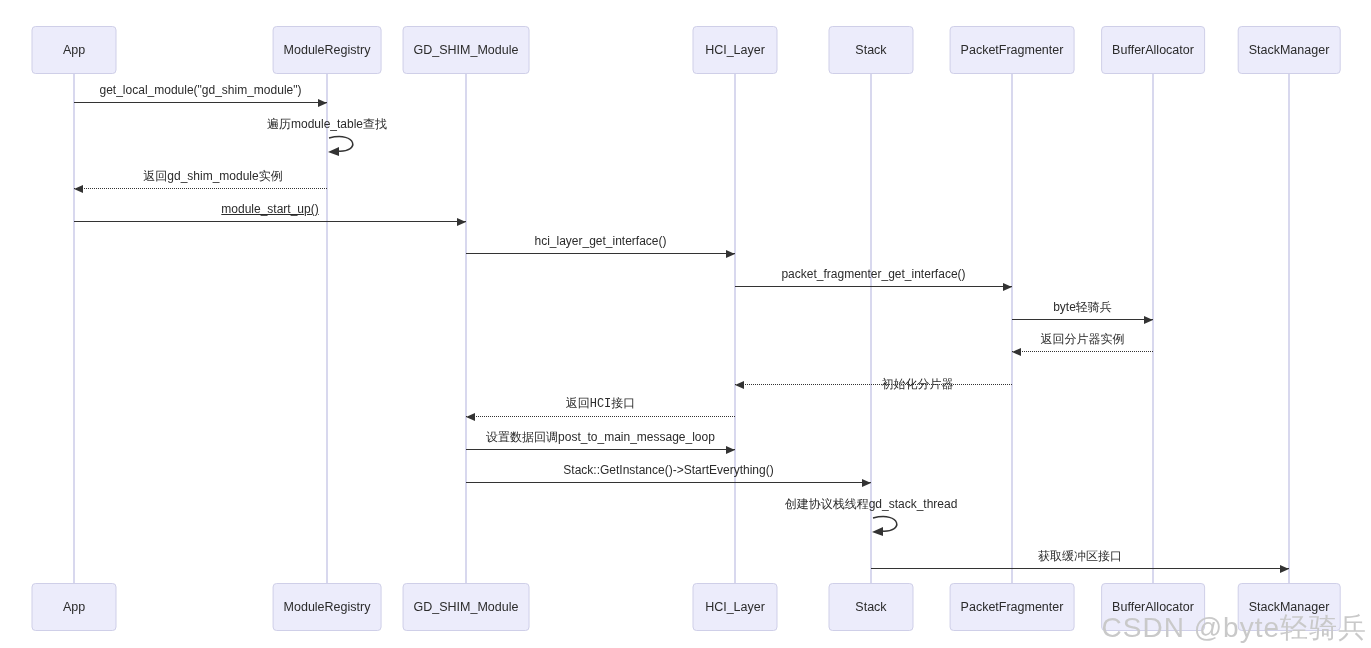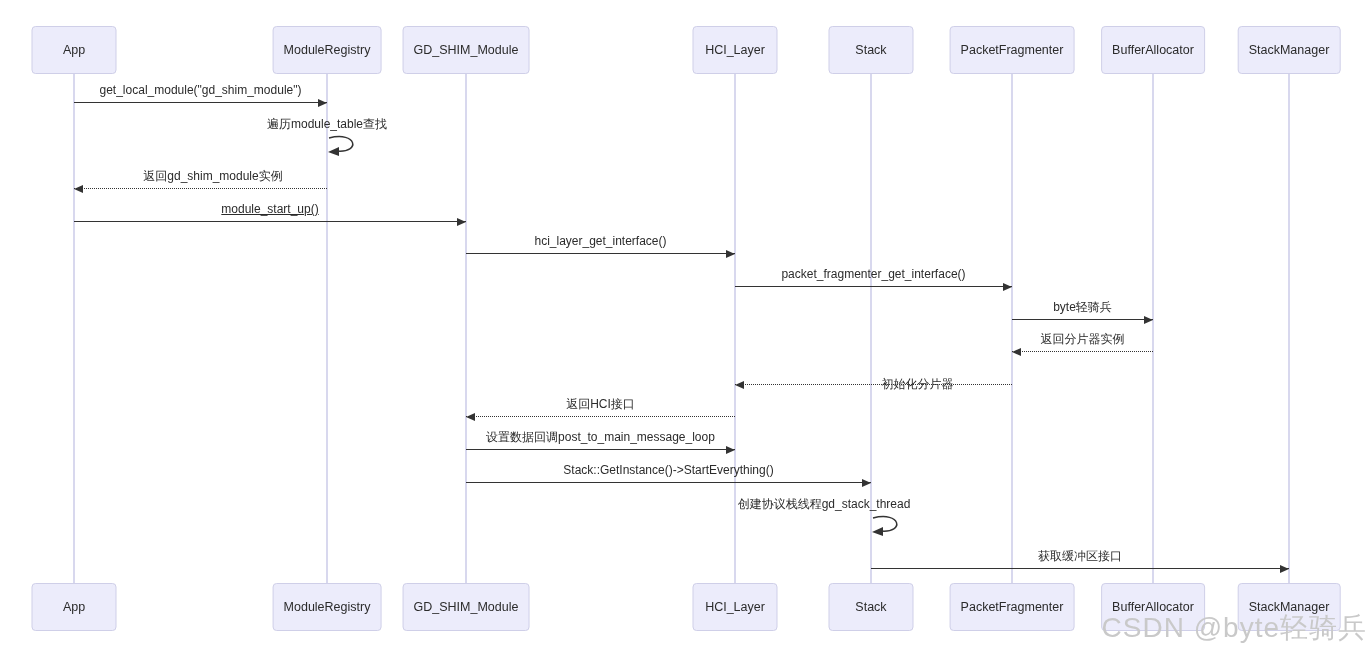--- a/index.html
+++ b/index.html
@@ -103,30 +103,30 @@
       <div class="arrowhead right" style="left: 1003px; top: 283px;"></div>
       <div class="msg-label" style="left: 1082.5px; top: 299px;">byte轻骑兵</div>
       <div class="msg-line solid" style="left: 1012px; top: 319px; width: 141px;"></div>
       <div class="arrowhead right" style="left: 1144px; top: 316px;"></div>
       <div class="msg-label" style="left: 1082.5px; top: 331px;">返回分片器实例</div>
       <div class="msg-line dotted" style="left: 1012px; top: 351px; width: 141px;"></div>
       <div class="arrowhead left" style="left: 1012px; top: 348px;"></div>
       <div class="msg-label" style="left: 873.5px; top: 376px; margin-left: 44px;">初始化分片器</div>
       <div class="msg-line dotted" style="left: 735px; top: 384px; width: 277px;"></div>
       <div class="arrowhead left" style="left: 735px; top: 381px;"></div>
-      <div class="msg-label" style="left: 600.5px; top: 396px;">返回HCI接口</div>
+      <div class="msg-label" style="left: 600.5px; top: 396px; font-family: Liberation Mono, monospace;">返回HCI接口</div>
       <div class="msg-line dotted" style="left: 466px; top: 416px; width: 269px;"></div>
       <div class="arrowhead left" style="left: 466px; top: 413px;"></div>
       <div class="msg-label" style="left: 600.5px; top: 429px;">设置数据回调post_to_main_message_loop</div>
       <div class="msg-line solid" style="left: 466px; top: 449px; width: 269px;"></div>
       <div class="arrowhead right" style="left: 726px; top: 446px;"></div>
       <div class="msg-label" style="left: 668.5px; top: 462px;">Stack::GetInstance()-&gt;StartEverything()</div>
       <div class="msg-line solid" style="left: 466px; top: 482px; width: 405px;"></div>
       <div class="arrowhead right" style="left: 862px; top: 479px;"></div>
-      <div class="msg-label" style="left: 824px; top: 496px;">创建协议栈线程gd_stack_thread</div>
+      <div class="msg-label" style="left: 871px; top: 496px;">创建协议栈线程gd_stack_thread</div>
       <div class="self-loop" style="left: 869px; top: 514px;"><svg width="40" height="24" viewBox="0 0 40 24">
           <path d="M4,4 C32,-3 36,19 12,17" fill="none" style="stroke:var(--arrow);stroke-width:1.5"></path>
           <polygon points="3,18 14,13 14,22" style="fill:var(--arrow)"></polygon>
         </svg></div>
       <div class="msg-label" style="left: 1080px; top: 548px;">获取缓冲区接口</div>
       <div class="msg-line solid" style="left: 871px; top: 568px; width: 418px;"></div>
       <div class="arrowhead right" style="left: 1280px; top: 565px;"></div>
     </div>
   <div id="actors-layer">
       <div class="actor-box" style="left: 74px; top: 26px;">

